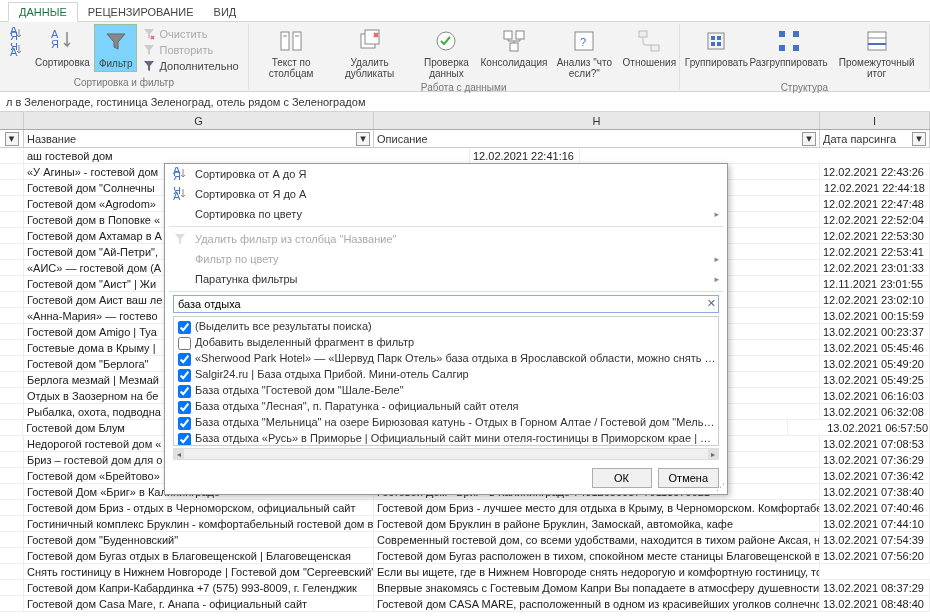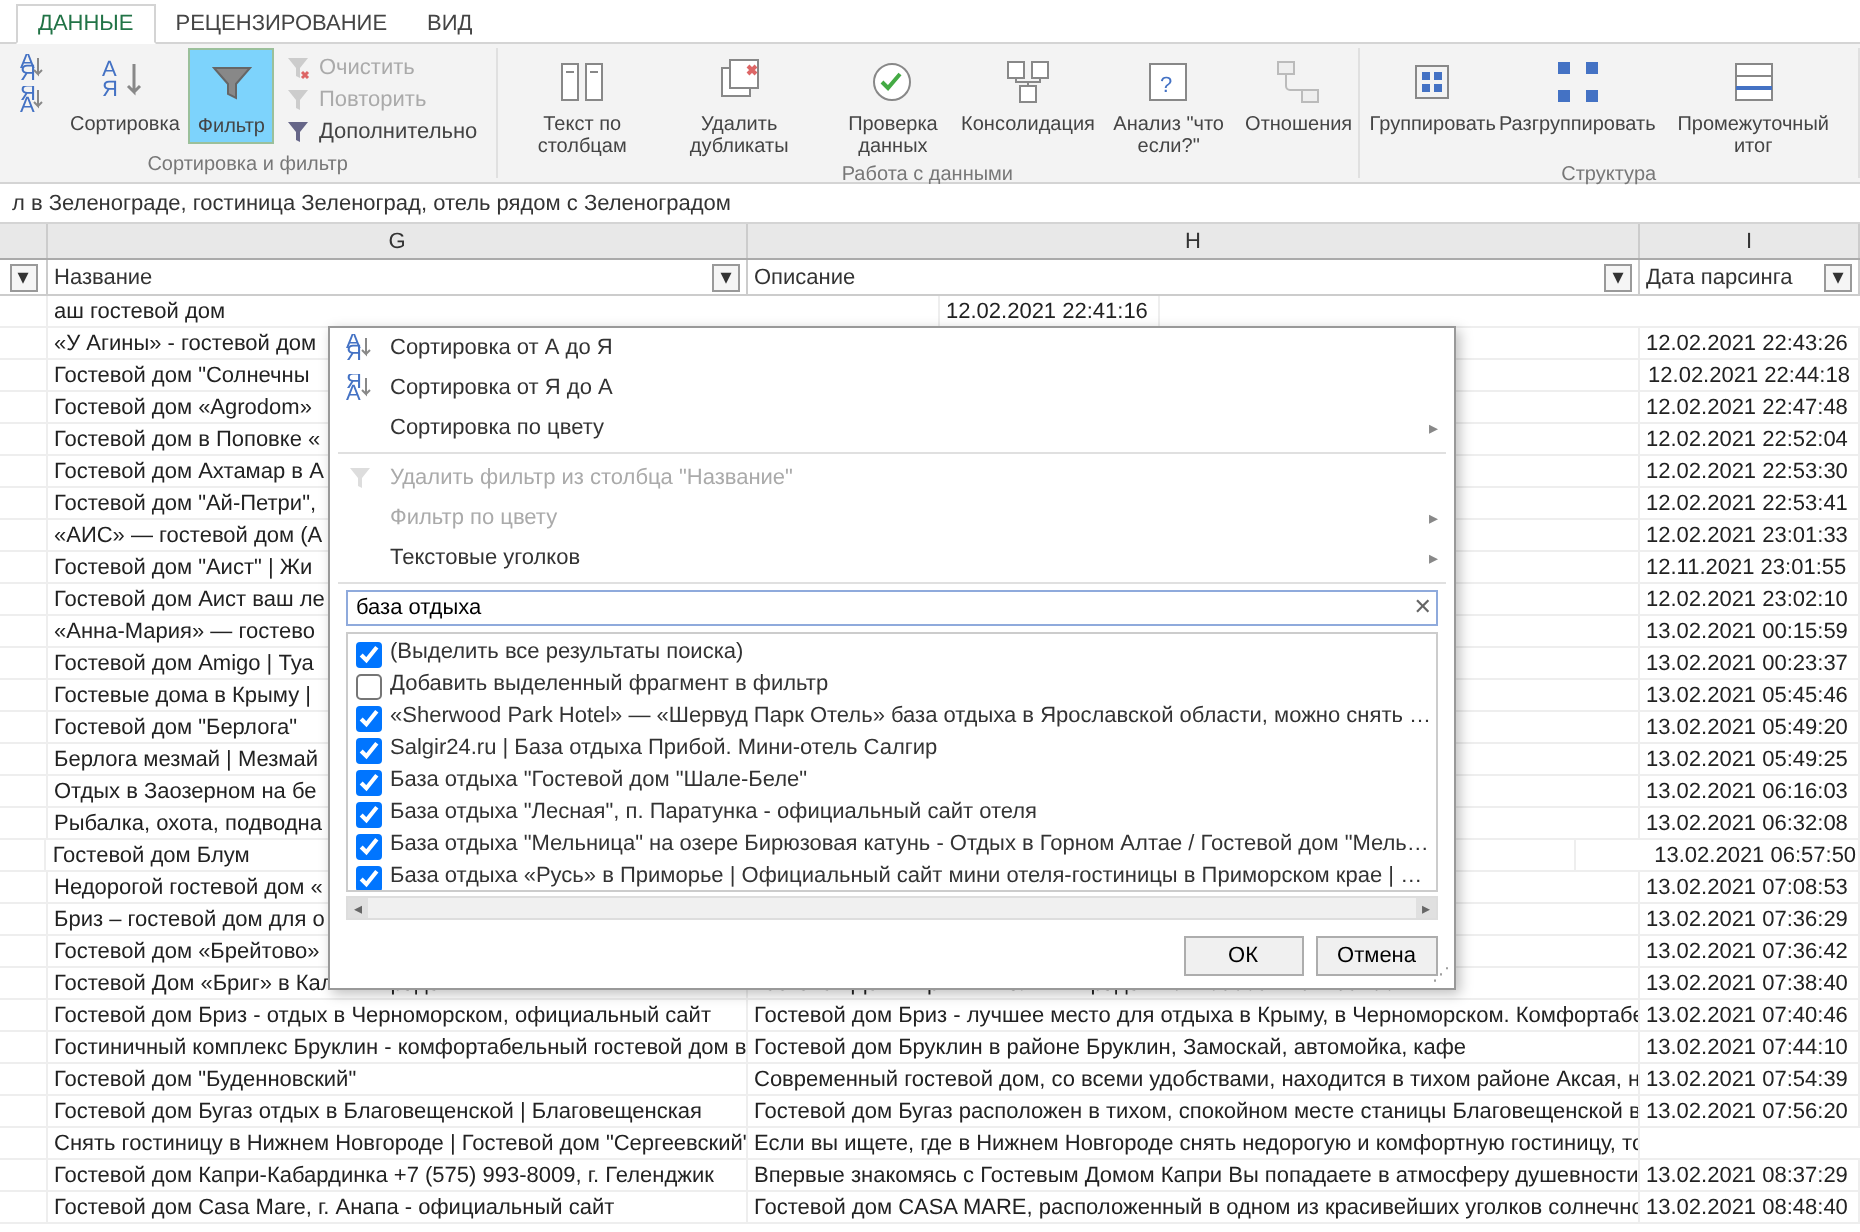--- a/index.html
+++ b/index.html
@@ -476,21 +476,21 @@
         </svg>
       </span>
       <span>Удалить фильтр из столбца "Название"</span>
     </div>
   <div class="dd-item disabled sub">
       <span class="ic"></span>
       <span>Фильтр по цвету</span>
     </div>
   <div class="dd-item sub">
       <span class="ic"></span>
-      <span>Текстовые уголков</span>
+      <span>Паратунка фильтры</span>
     </div>
   <div class="dd-sep"></div>
   <div class="dd-search">
     <input type="text" value="база отдыха" style="">
     <span class="x">✕</span>
   </div>
   <div class="dd-list" id="checks">
       <div class="dd-chk">
         <input type="checkbox" checked="" style="">
         <label>(Выделить все результаты поиска)</label>

